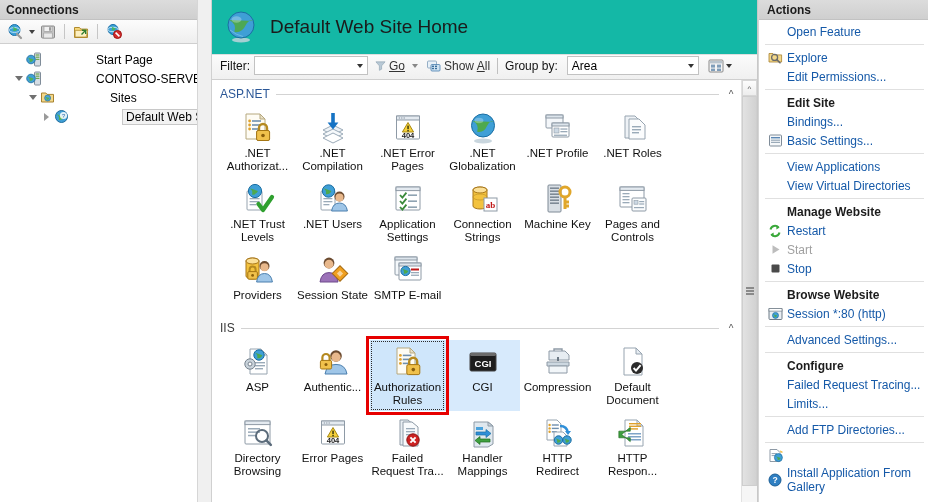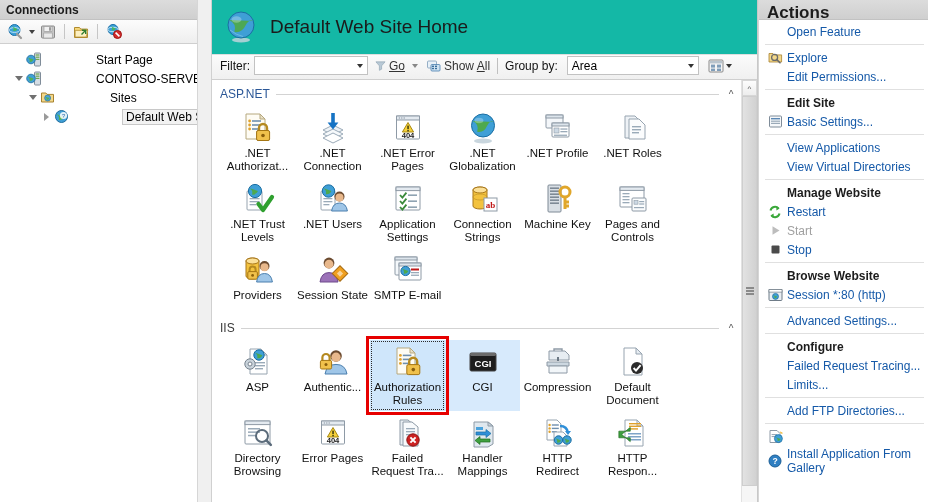--- a/index.html
+++ b/index.html
@@ -215,21 +215,21 @@
   .actions {
     width: 170px;
     height: 502px;
     background:#ffffff;
     display:flex; flex-direction:column;
     border-left:1px solid #d6d6d6;
   }
   .actions-header {
     height: 20px;
     background: linear-gradient(to bottom,#dcdcdc 0%, #cfcfcf 100%);
-    color:#1c1c1c; font-weight:bold; font-size:17px;
+    color:#1c1c1c; font-weight:bold; font-size:12px;
     padding: 3px 0 0 8px;
     border-bottom:1px solid #c2c2c2;
   }
   .actions-list { flex:1; padding-top:2px; overflow:hidden; }
   .act-row {
     display:flex; align-items:center;
     min-height: 19px;
     padding: 1px 4px 1px 6px;
     font-size: 12px;
   }
@@ -455,21 +455,21 @@
             <div class="tile">
               <div class="ticonbox">
                 <svg width="34" height="34" viewBox="0 0 34 34">
                   <path d="M7 19l10-5 10 5-10 5z" fill="#eef3f7" stroke="#9aaab8"></path>
                   <path d="M7 23l10-5 10 5-10 5z" fill="#f6f9fb" stroke="#9aaab8"></path>
                   <path d="M7 27l10-5 10 5-10 5z" fill="#ffffff" stroke="#9aaab8"></path>
                   <path d="M17 2v11" stroke="#1673c4" stroke-width="3.6"></path>
                   <path d="M11.6 11.5 17 18.5 22.4 11.5z" fill="#1673c4"></path>
                 </svg>
               </div>
-              <div>.NET Connection</div>
+              <div>.NET Compilation</div>
             </div>
 
             <div class="tile">
               <div class="ticonbox">
                 <svg width="34" height="34" viewBox="0 0 34 34">
                   <rect x="5.5" y="5" width="23" height="23" rx="1" fill="#ffffff" stroke="#8e9aa6"></rect>
                   <rect x="5.5" y="5" width="23" height="4" fill="#e4eaf0" stroke="#8e9aa6"></rect>
                   <circle cx="8.4" cy="7" r="0.8" fill="#9aa6b2"></circle>
                     <circle cx="10.8" cy="7" r="0.8" fill="#9aa6b2"></circle>
                     <circle cx="13.2" cy="7" r="0.8" fill="#9aa6b2"></circle>
@@ -905,20 +905,24 @@
       </div>
 
       <div class="act-row">
         <span class="act-ico"></span>
         <span class="act-txt link">Edit Permissions...</span>
       </div>
       <div class="act-div"></div>
 
       <div class="act-group-title">Edit Site</div>
 
+      <div class="act-row">
+        <span class="act-ico"></span>
+        <span class="act-txt link">Bindings...</span>
+      </div>
 
       <div class="act-row">
         <span class="act-ico">
           <svg width="15" height="15" viewBox="0 0 15 15">
             <rect x="1.5" y="2" width="12" height="11" rx="1" fill="#f6f8fa" stroke="#7f8c99"></rect>
             <rect x="3" y="4" width="9" height="1.4" fill="#5b87b4"></rect>
             <rect x="3" y="6.6" width="9" height="1.2" fill="#9aaab8"></rect>
             <rect x="3" y="8.8" width="9" height="1.2" fill="#9aaab8"></rect>
           </svg>
         </span>

